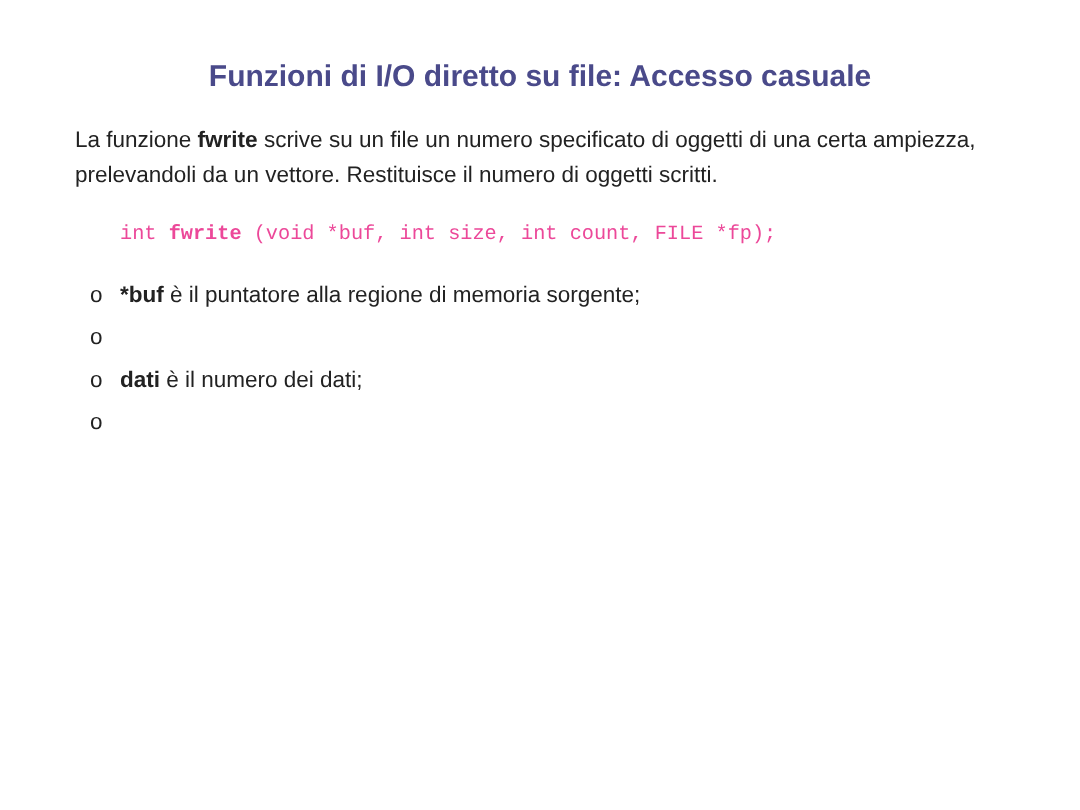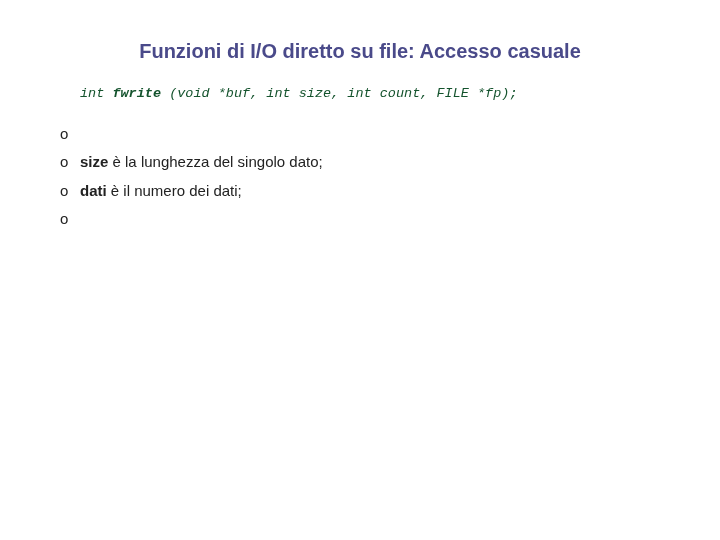--- a/index.html
+++ b/index.html
@@ -45,26 +45,25 @@
       margin-bottom: 18px;
     }
 
     .intro-text strong {
       font-weight: bold;
     }
 
     .code-block {
       font-family: 'Courier New', Courier, monospace;
       font-size: 13.5px;
-      color: #14532d;
+      color: #ec4899;
       background: #ffffff;
       margin: 0 0 18px 30px;
       line-height: 1.6;
       white-space: pre;
-      font-style: italic;
     }
 
     .code-block .kw {
       font-weight: normal;
     }
 
     .code-block .fn {
       font-weight: bold;
     }
 
@@ -96,30 +95,33 @@
     }
   </style>
 </head>
 <body>
 
 <div class="slide-container">
   <div class="title-bar">
     <span class="title-text">Funzioni di I/O diretto su file: Accesso casuale</span>
   </div>
 
+  <p class="intro-text">
+    <span>La funzione </span><strong>fwrite</strong><span> scrive su un file un numero specificato di oggetti di una certa ampiezza, prelevandoli da un vettore. Restituisce il numero di oggetti scritti.</span>
+  </p>
 
   <div class="code-block"><span class="kw">int</span> <span class="fn">fwrite</span> (void *buf, int size, int count, FILE *fp);</div>
 
   <ul class="bullet-list">
     <li>
       <span class="bullet-char">o</span>
+      <span class="bullet-text"><strong>*buf</strong> è il puntatore alla regione di memoria sorgente;</span>
     </li>
     <li>
       <span class="bullet-char">o</span>
-      <span class="bullet-text"><strong>size</strong> è la lunghezza del singolo dato;</span>
     </li>
     <li>
       <span class="bullet-char">o</span>
       <span class="bullet-text"><strong>dati</strong> è il numero dei dati;</span>
     </li>
     <li>
       <span class="bullet-char">o</span>
     </li>
   </ul>
 </div>

